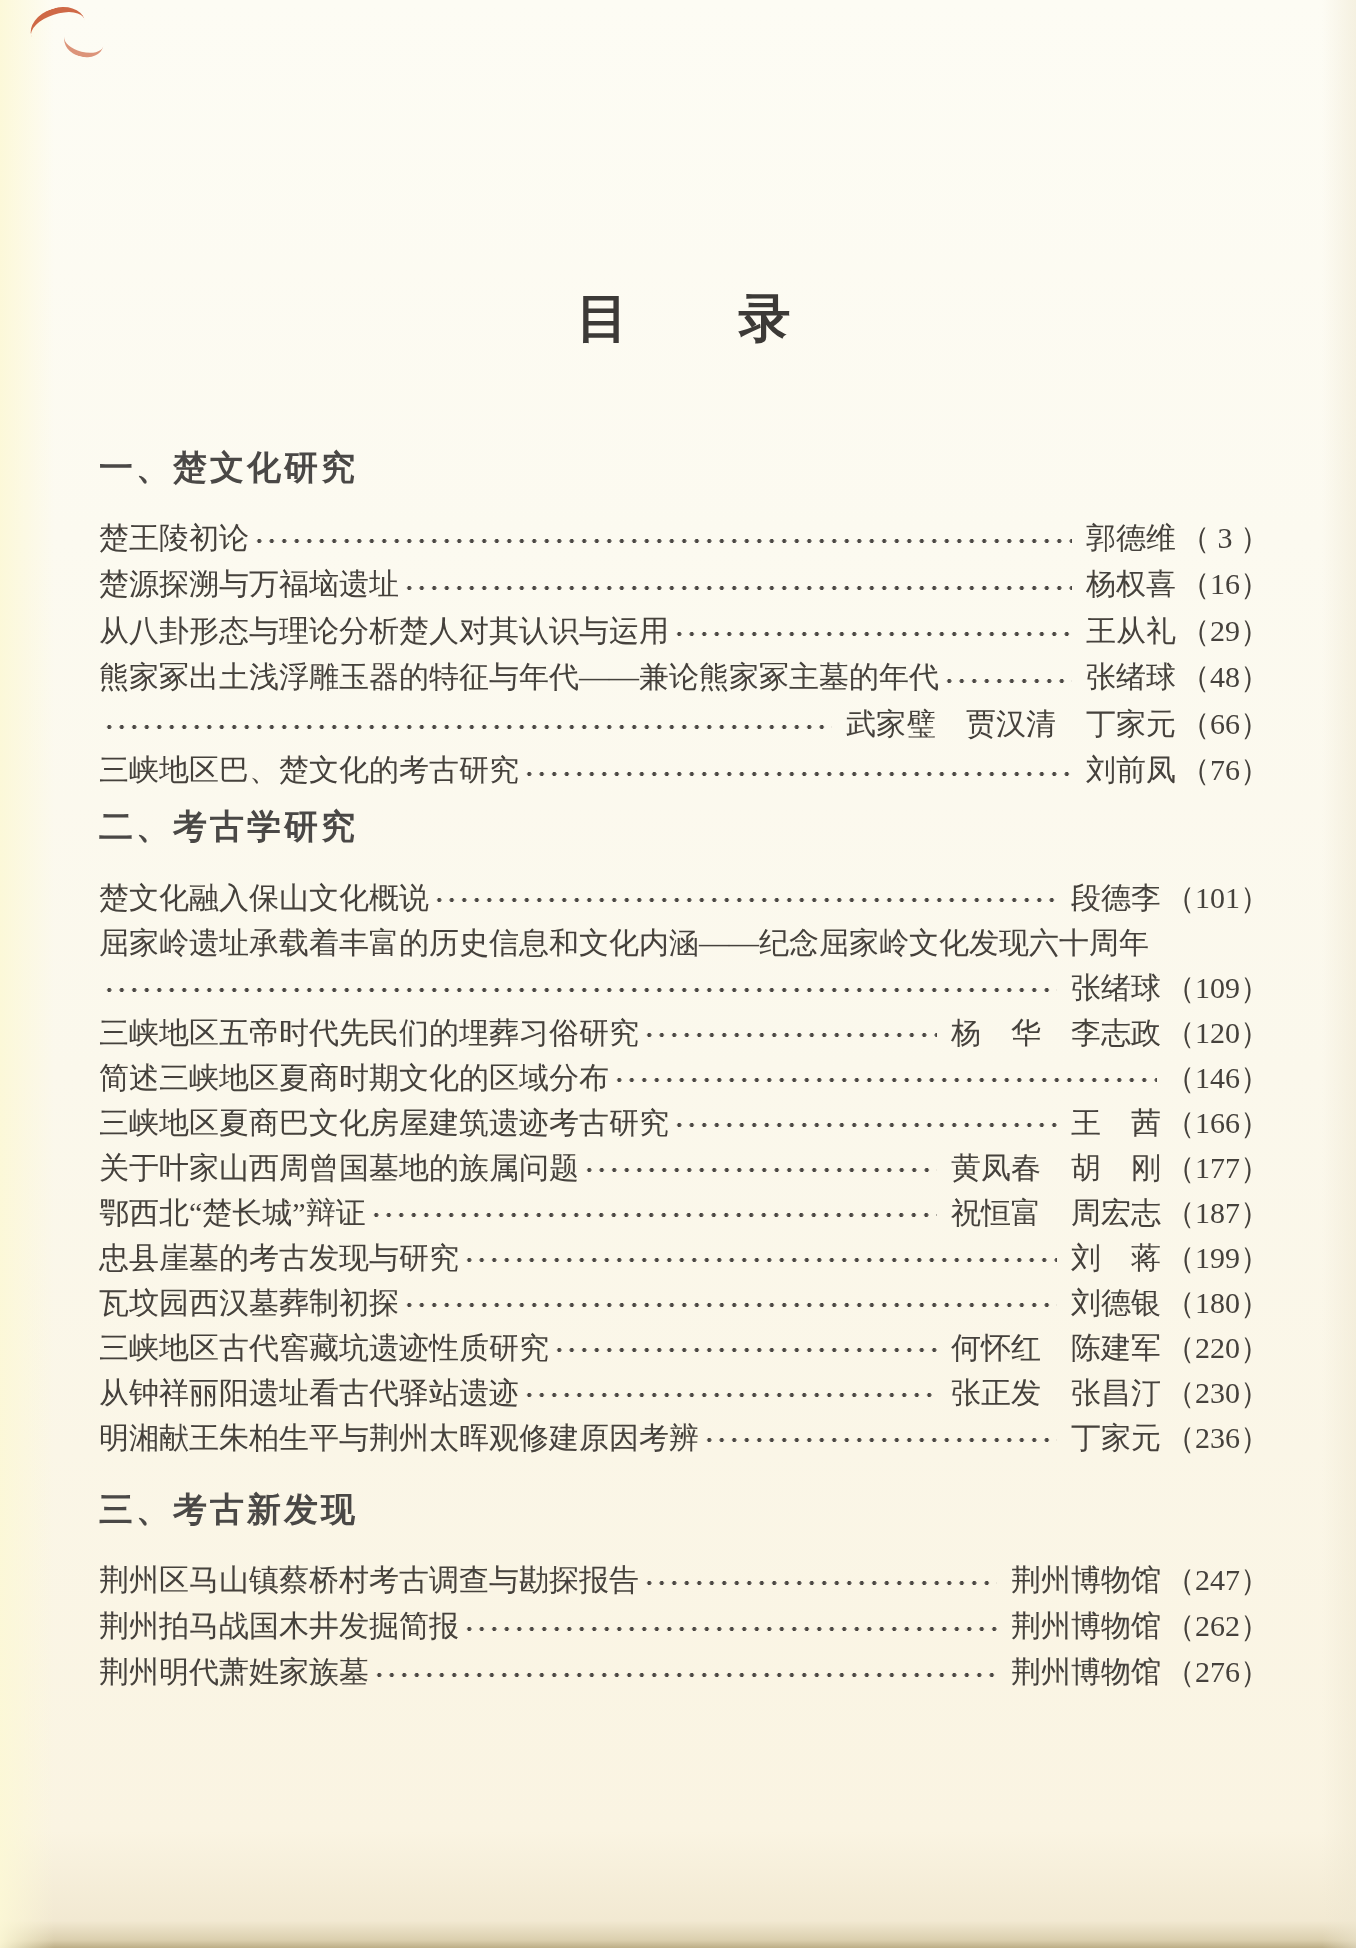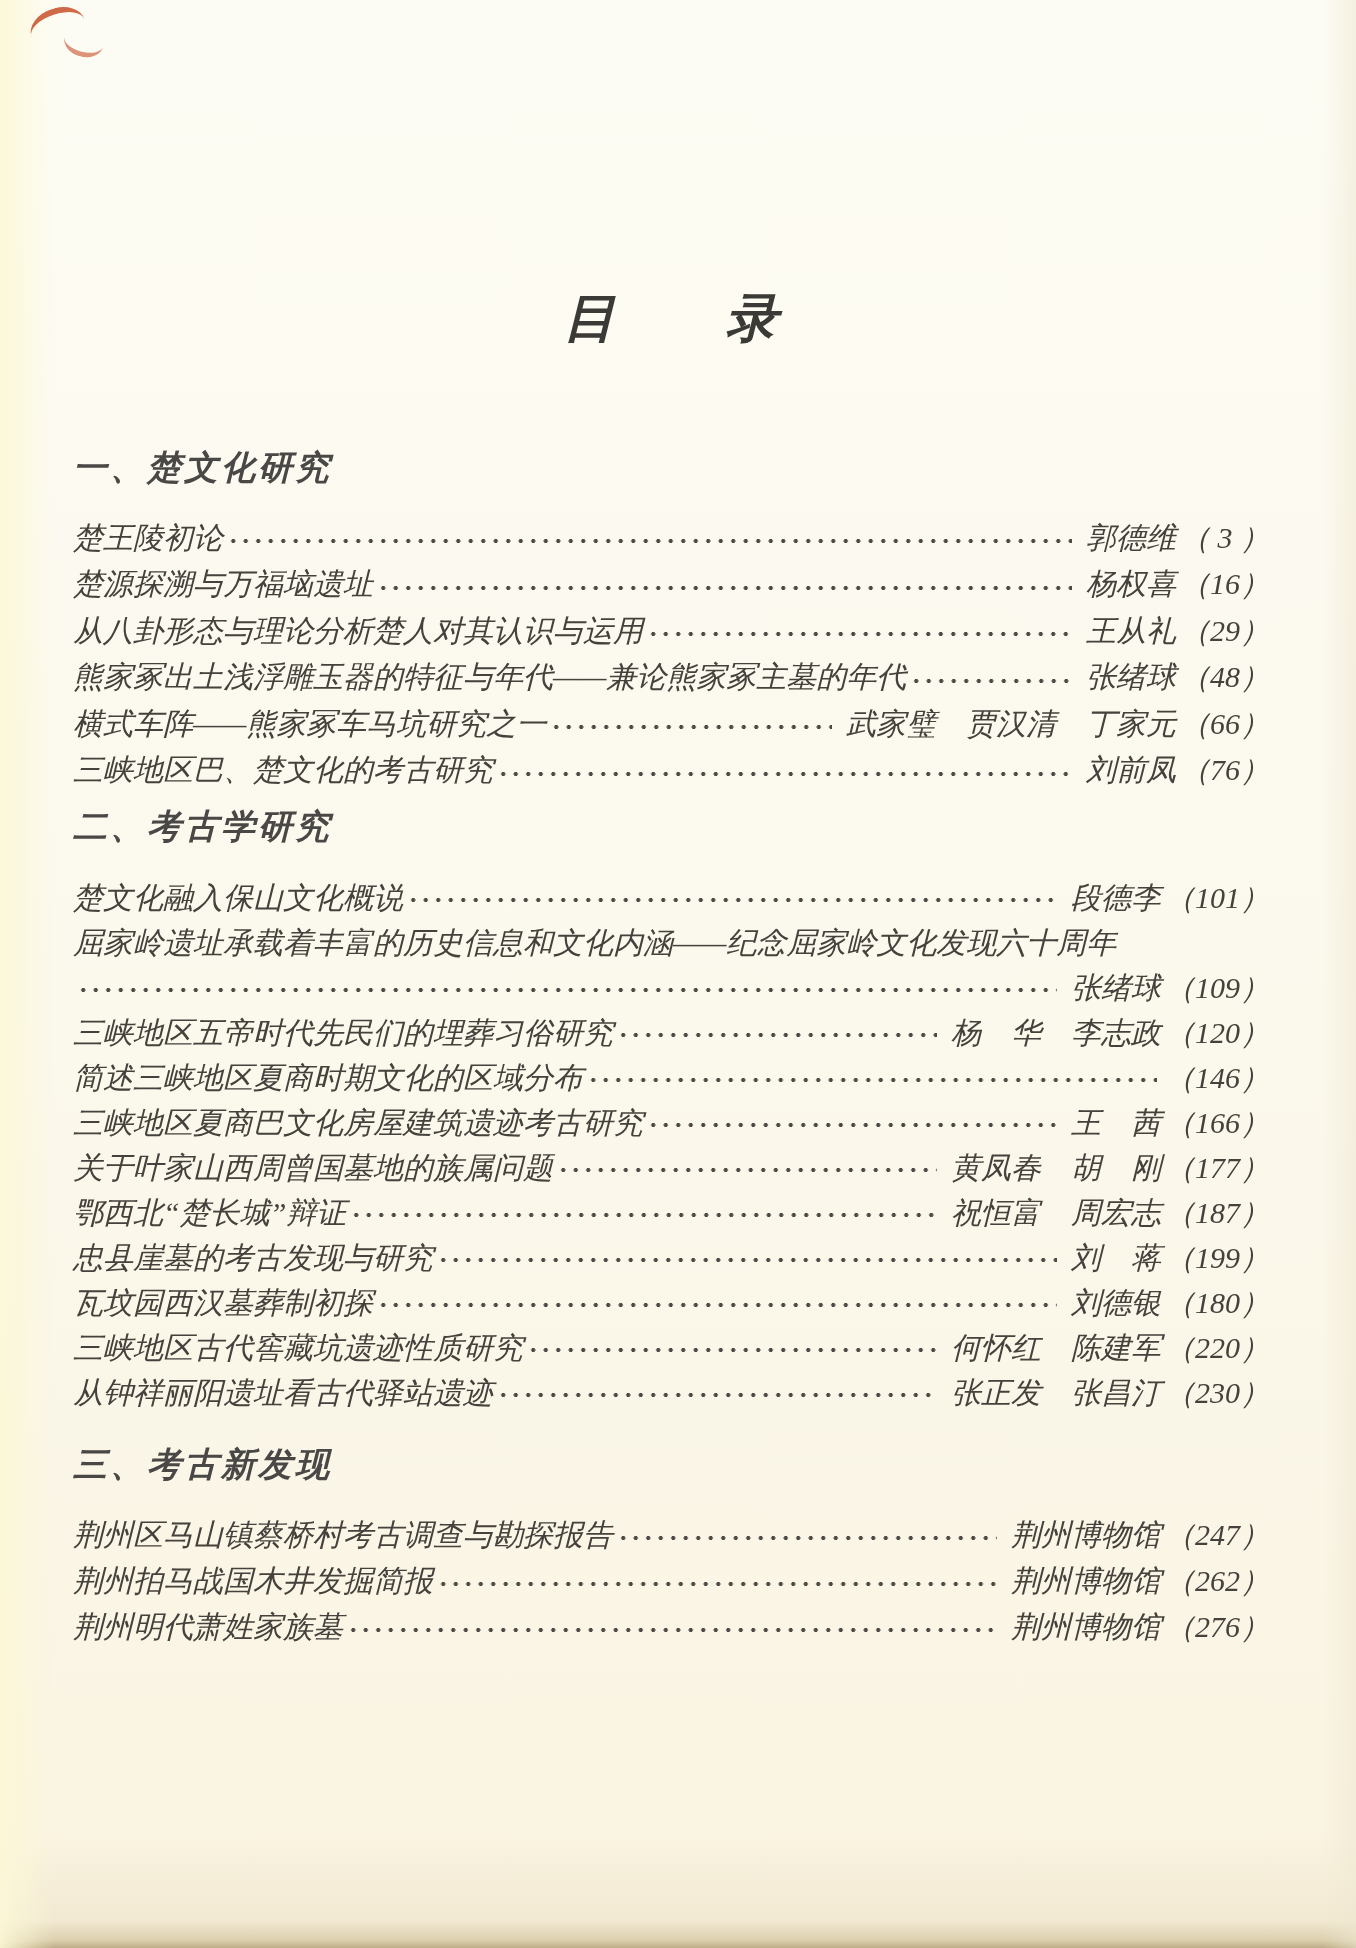--- a/index.html
+++ b/index.html
@@ -20,21 +20,21 @@
     position:absolute;left:30px;top:8px;width:56px;height:34px;
     border-top:6px solid rgba(199,79,40,.85);border-radius:50%;
     transform:rotate(-18deg);
   }
   .pen-mark-b{
     position:absolute;left:64px;top:26px;width:40px;height:26px;
     border-bottom:5px solid rgba(199,79,40,.6);border-radius:50%;
     transform:rotate(14deg);
   }
   .toc{
-    position:absolute;left:73px;right:86px;top:0;font-style:italic;
+    position:absolute;left:99px;right:86px;top:0;
   }
   .page-title{
     margin:288px 0 0;
     font-size:52px;line-height:62px;font-weight:700;
     text-align:center;color:#3c3a37;letter-spacing:2px;
   }
   .sec-heading{
     margin:0;font-family:"Liberation Sans","DejaVu Sans",sans-serif;
     font-size:34px;line-height:44px;font-weight:600;
     color:#4a4846;letter-spacing:3px;
@@ -90,21 +90,20 @@
             <span class="entry-authors">王从礼</span>
             <span class="entry-page">（29）</span>
           </div>
           <div class="row">
             <span class="entry-title">熊家冢出土浅浮雕玉器的特征与年代——兼论熊家冢主墓的年代</span>
             <span class="leader"></span>
             <span class="entry-authors">张绪球</span>
             <span class="entry-page">（48）</span>
           </div>
           <div class="row">
-            <span class="entry-title">横式车阵——熊家冢车马坑研究之一</span>
             <span class="leader"></span>
             <span class="entry-authors">武家璧　贾汉清　丁家元</span>
             <span class="entry-page">（66）</span>
           </div>
           <div class="row">
             <span class="entry-title">三峡地区巴、楚文化的考古研究</span>
             <span class="leader"></span>
             <span class="entry-authors">刘前凤</span>
             <span class="entry-page">（76）</span>
           </div>
@@ -172,20 +171,26 @@
             <span class="entry-title">三峡地区古代窖藏坑遗迹性质研究</span>
             <span class="leader"></span>
             <span class="entry-authors">何怀红　陈建军</span>
             <span class="entry-page">（220）</span>
           </div>
           <div class="row">
             <span class="entry-title">从钟祥丽阳遗址看古代驿站遗迹</span>
             <span class="leader"></span>
             <span class="entry-authors">张正发　张昌汀</span>
             <span class="entry-page">（230）</span>
+          </div>
+          <div class="row">
+            <span class="entry-title">明湘献王朱柏生平与荆州太晖观修建原因考辨</span>
+            <span class="leader"></span>
+            <span class="entry-authors">丁家元</span>
+            <span class="entry-page">（236）</span>
           </div>
         </div>
       </section>
       <section class="sec sec-2">
         <h2 class="sec-heading">三、考古新发现</h2>
         <div class="rows">
           <div class="row">
             <span class="entry-title">荆州区马山镇蔡桥村考古调查与勘探报告</span>
             <span class="leader"></span>
             <span class="entry-authors">荆州博物馆</span>

